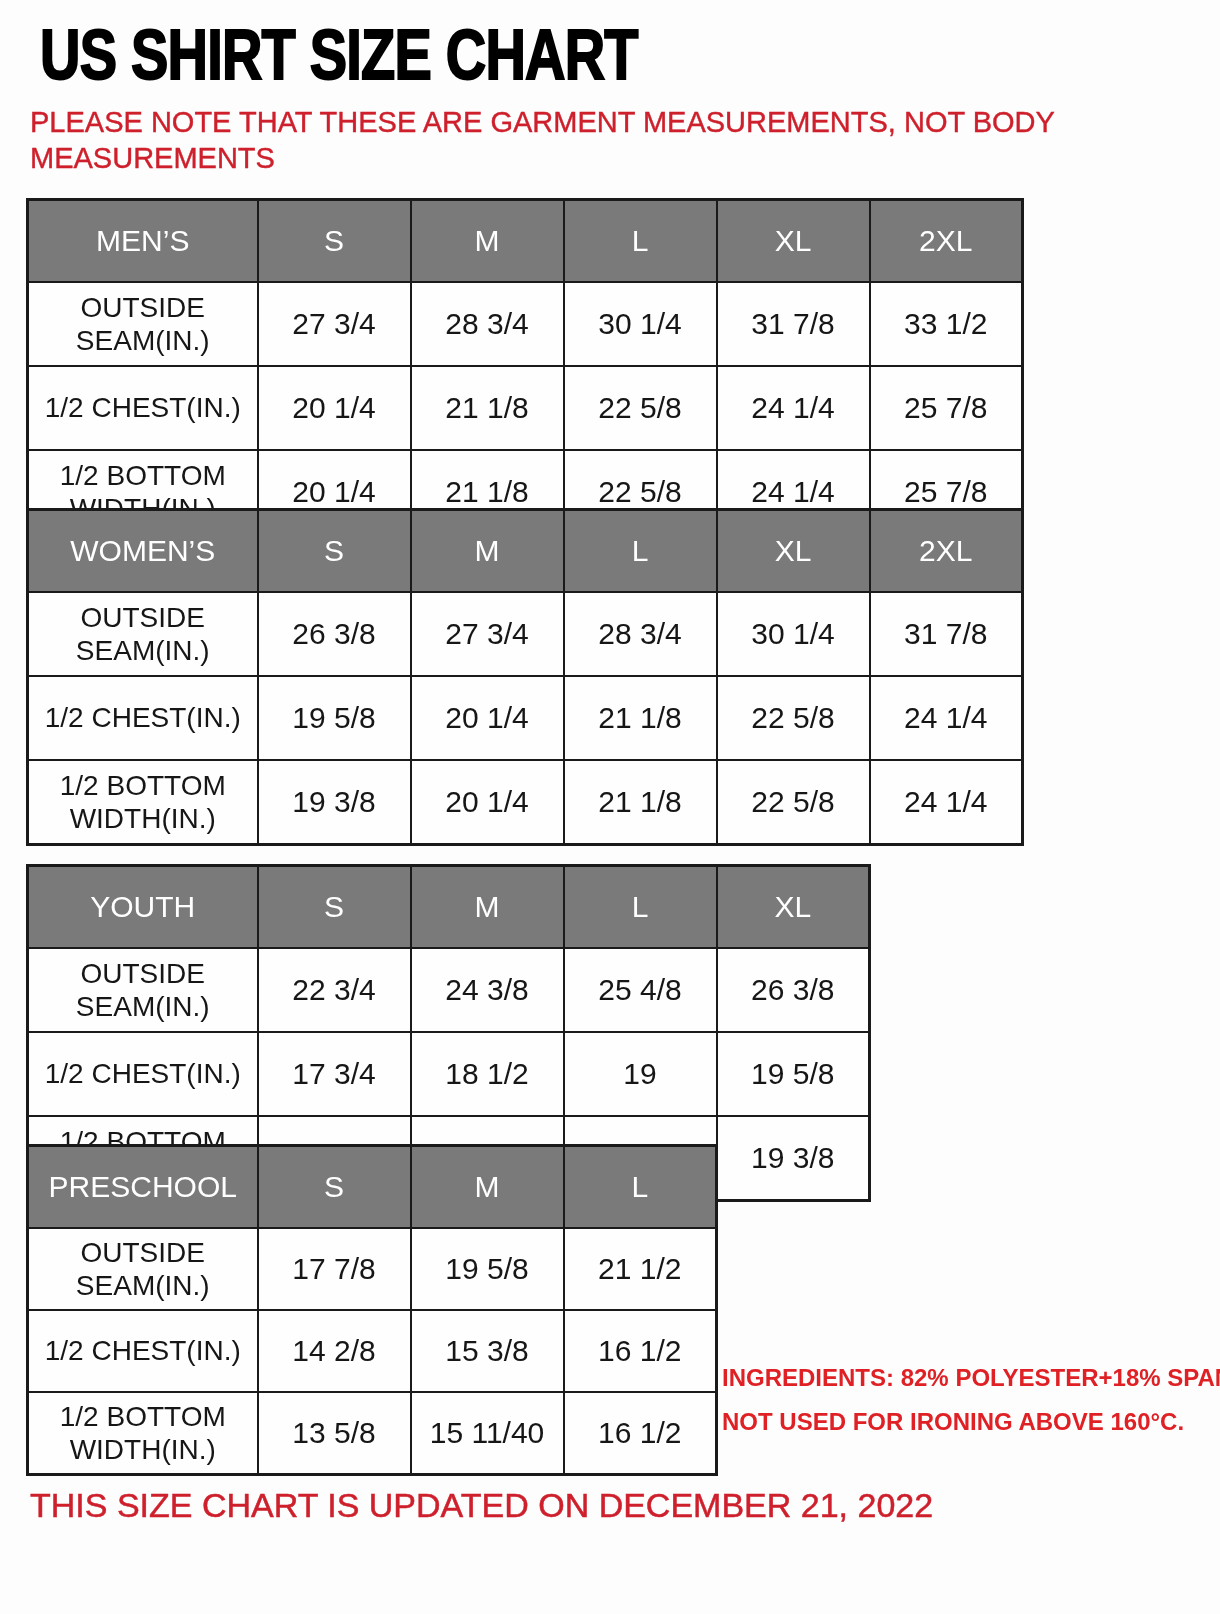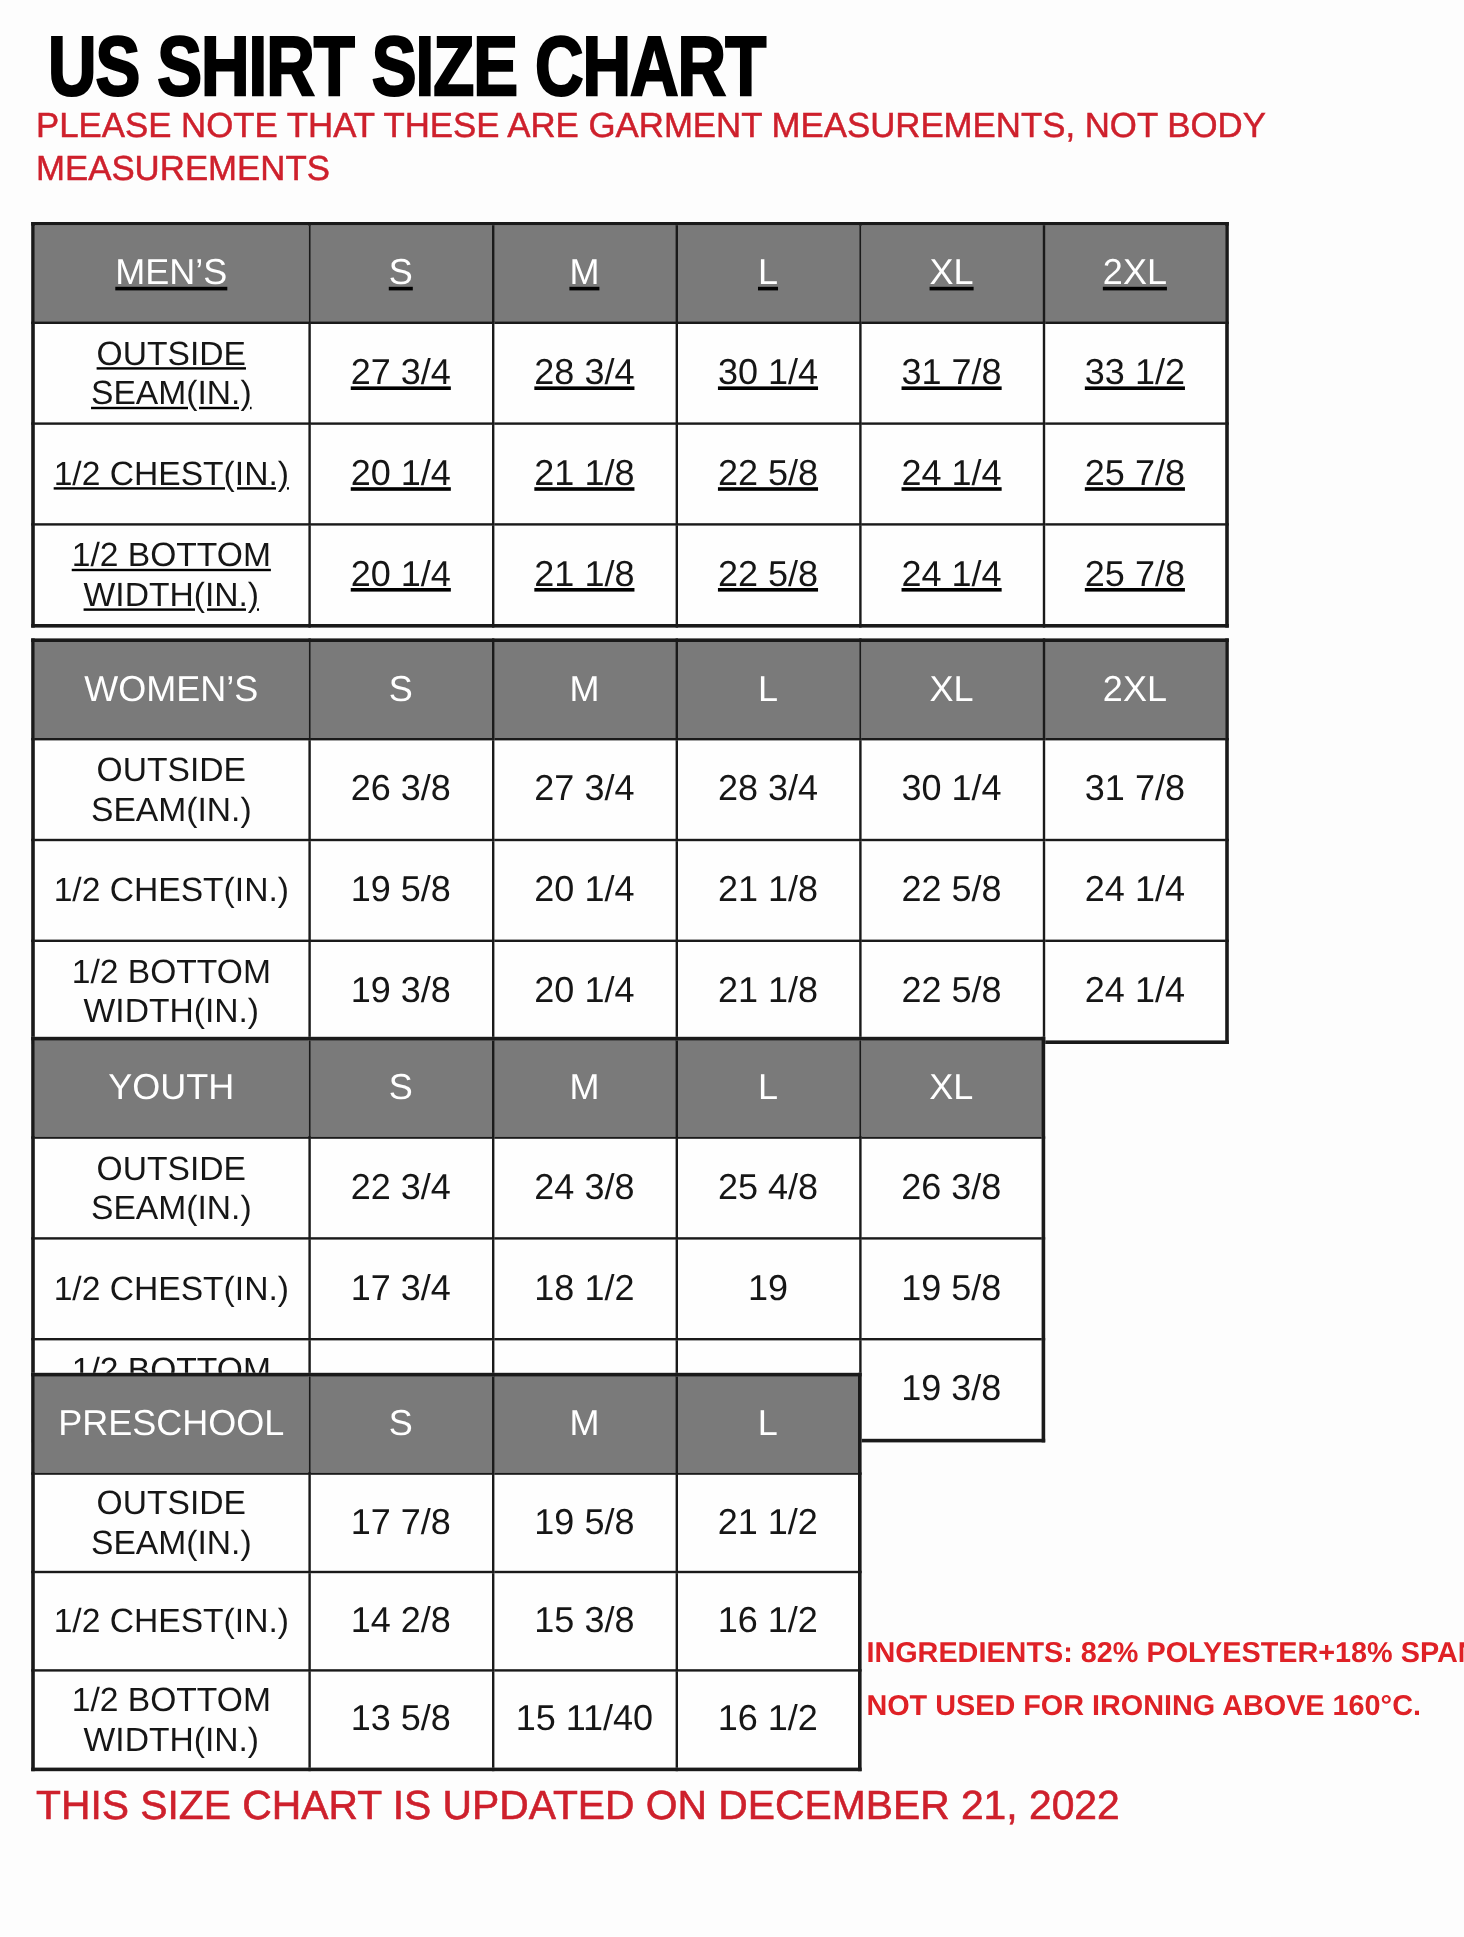--- a/index.html
+++ b/index.html
@@ -21,21 +21,21 @@
     position:absolute;left:40px;top:20px;
     margin:0;
     font-size:70px;line-height:1;font-weight:bold;
     color:#000;
     letter-spacing:-1px;
     transform:scaleX(0.80);transform-origin:left top;
     -webkit-text-stroke:2px #000;
     white-space:nowrap;
   }
   .note{
-    position:absolute;left:30px;top:87px;
+    position:absolute;left:30px;top:104px;
     font-size:29px;line-height:1.25;
     color:var(--red);
     -webkit-text-stroke:0.4px currentColor;
   }
   .size-table{
     position:absolute;left:26px;
     border-collapse:collapse;table-layout:fixed;
     background:#fefefe;
     border:3px solid var(--border);
   }
@@ -54,22 +54,22 @@
   .size-table td{
     font-size:30px;
     color:var(--ink);
     height:82px;
   }
   .size-table td.rlabel{
     font-size:28px;
     line-height:1.18;
     padding:0 1px;
   }
-  .t-mens{top:185px;width:995px;text-decoration:underline;}
-  .t-womens{top:532px;width:995px;}
+  .t-mens{top:198px;width:995px;}
+  .t-womens{top:508px;width:995px;}
   .t-youth{top:864px;width:842px;}
   .t-preschool{top:1144px;width:689px;}
   .t-preschool td{height:80px;}
   col.c-label{width:230px;}
   col.c-size{width:153px;}
   .ingredients{
     position:absolute;left:722px;top:1366px;
     font-size:24px;font-weight:bold;line-height:1;
     color:var(--red-bright);
     white-space:nowrap;

